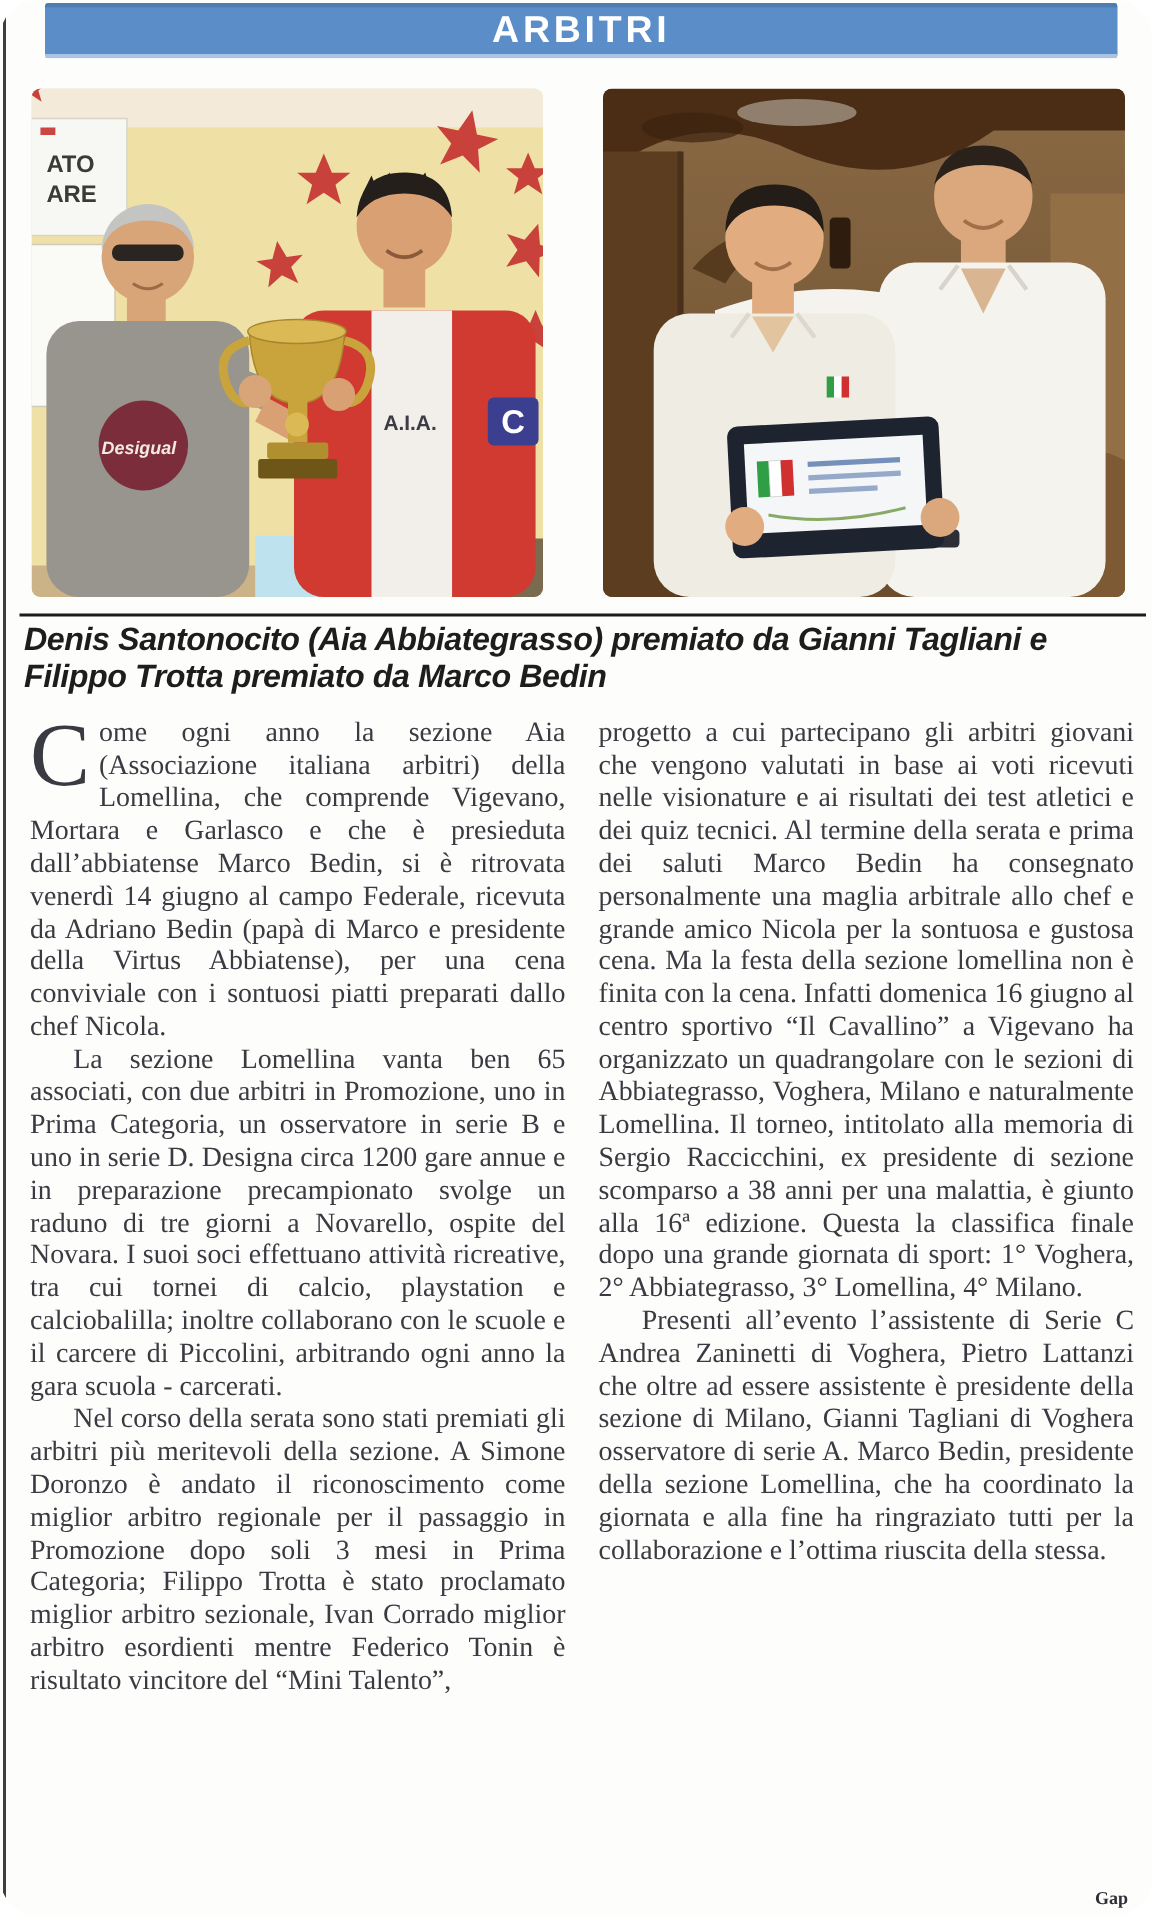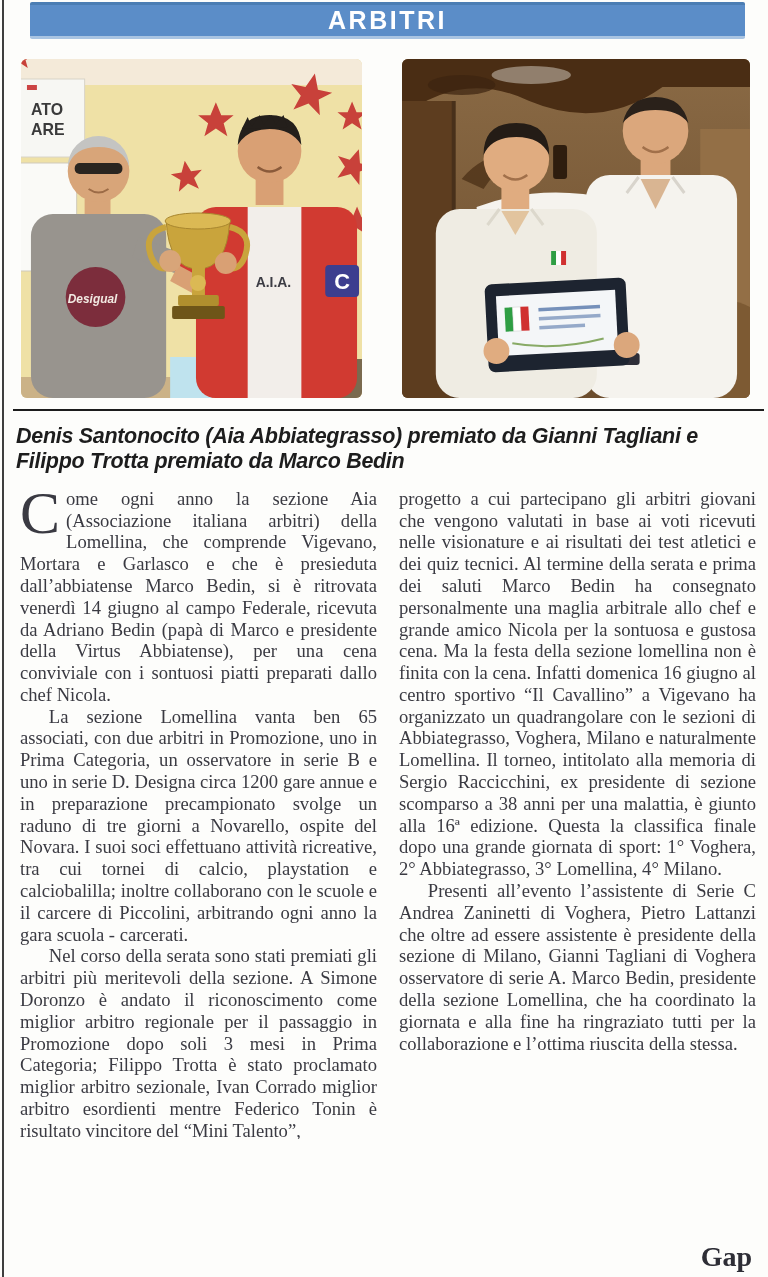--- a/index.html
+++ b/index.html
@@ -1,20 +1,21 @@
 <!DOCTYPE html>
 <html lang="it"><head>
 <meta charset="utf-8">
 <style>
   * { margin:0; padding:0; box-sizing:border-box; }
   body { background:#ffffff; }
   .page {
     position:relative; width:768px; height:1277px; margin:0 auto;
     background:#fdfdfb; overflow:hidden;
     font-family:"Liberation Serif", serif;
+    border-radius:25px;
   }
   .left-rule {
     position:absolute; left:2px; top:0; bottom:0; width:2px;
     background:#3e3e3e;
   }
   
   .banner {
     margin:2px 23px 0 30px; height:37px;
     background:#5b8dc8;
     border-top:3px solid #4b7db3;
@@ -41,21 +42,21 @@
     border-radius:6px; overflow:hidden; background:#eee;
   }
   .photo-left  { width:343px; margin-right:40px; }
   .photo-right { width:350px; }
   .photo svg { display:block; width:100%; height:100%; }
   
   .caption-rule {
     margin:11px 4px 0 13px; border-top:2px solid #1c1c1c;
   }
   .caption {
-    margin:13px 18px 0 16px;
+    margin:3px 18px 0 16px;
     font-family:"Liberation Sans", sans-serif;
     font-weight:bold; font-style:italic;
     font-size:21.5px; line-height:1.18; letter-spacing:-0.3px;
     color:#1d1d1d;
   }
   
   .body-cols {
     display:flex; margin:13px 0 0 20px;
     height:651px; overflow:hidden;
     font-size:18.6px; line-height:21.8px;
@@ -65,21 +66,21 @@
   .col-left { margin-right:22px; }
   .col p { margin:0; }
   .col p.indent { text-indent:1.55em; }
   .dropcap {
     float:left; font-size:60px; line-height:45px;
     padding:3px 6px 0 0; color:#3a3a42;
   }
   .signature {
     position:absolute; right:16px; bottom:4px;
     font-family:"Liberation Serif", serif; font-weight:bold;
-    font-size:28px; color:#2e2e36;
+    font-size:12px; color:#2e2e36;
   }
   .svg-label { font-family:"Liberation Sans", sans-serif; font-weight:bold; }
 </style>
 </head>
 <body>
 
 <div class="page">
   <div class="left-rule"></div>
 
   <div class="banner">

